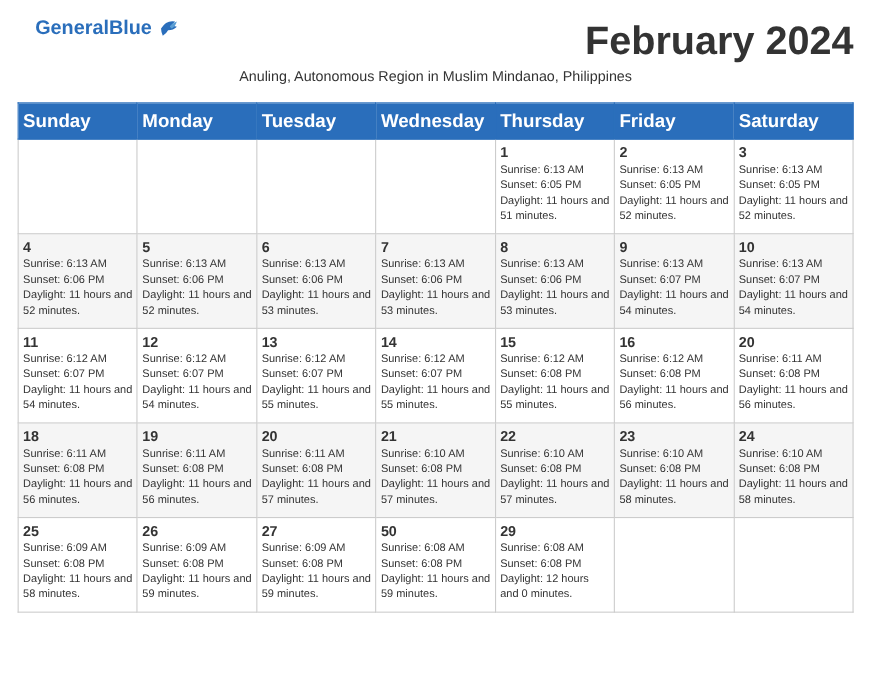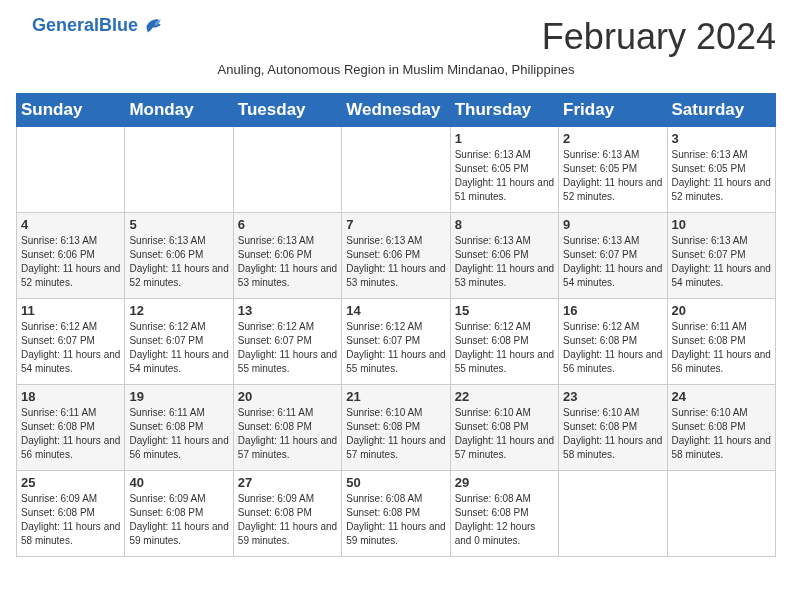--- a/index.html
+++ b/index.html
@@ -31,21 +31,21 @@
     .logo-text span {
       color: #2a6ebb;
     }
     .logo-bird {
       width: 24px;
       height: 20px;
       margin-left: 2px;
     }
     .month-title {
       font-size: 36px;
-      font-weight: normal;
+      font-weight: bold;
       color: #333;
     }
     .subtitle {
       text-align: center;
       font-size: 13px;
       color: #333;
       margin-bottom: 16px;
       font-weight: normal;
     }
     table {
@@ -284,21 +284,21 @@
         </td>
       </tr>
       <tr>
         <td>
           <span class="day-number">25</span>
           <div class="day-info">Sunrise: 6:09 AM
 Sunset: 6:08 PM
 Daylight: 11 hours and 58 minutes.</div>
         </td>
         <td>
-          <span class="day-number">40</span>
+          <span class="day-number">26</span>
           <div class="day-info">Sunrise: 6:09 AM
 Sunset: 6:08 PM
 Daylight: 11 hours and 59 minutes.</div>
         </td>
         <td>
           <span class="day-number">27</span>
           <div class="day-info">Sunrise: 6:09 AM
 Sunset: 6:08 PM
 Daylight: 11 hours and 59 minutes.</div>
         </td>

